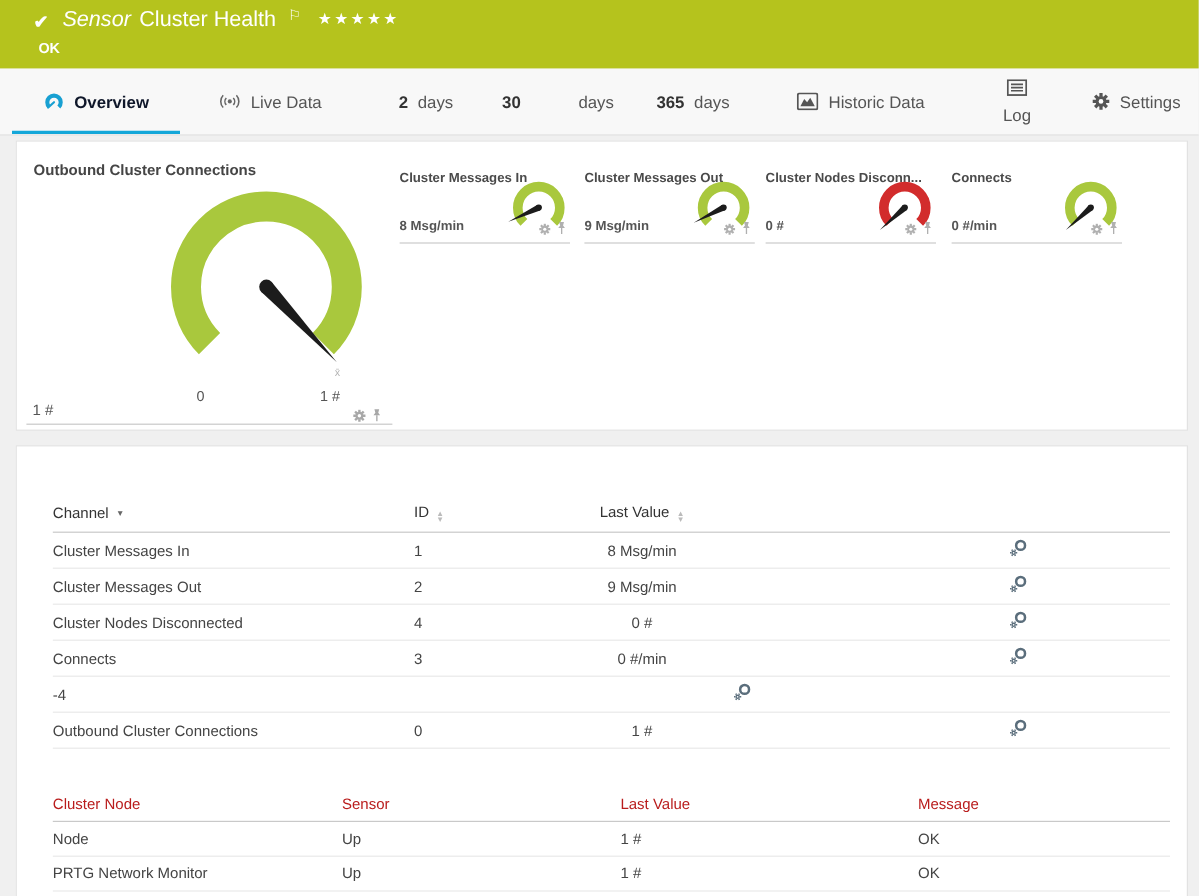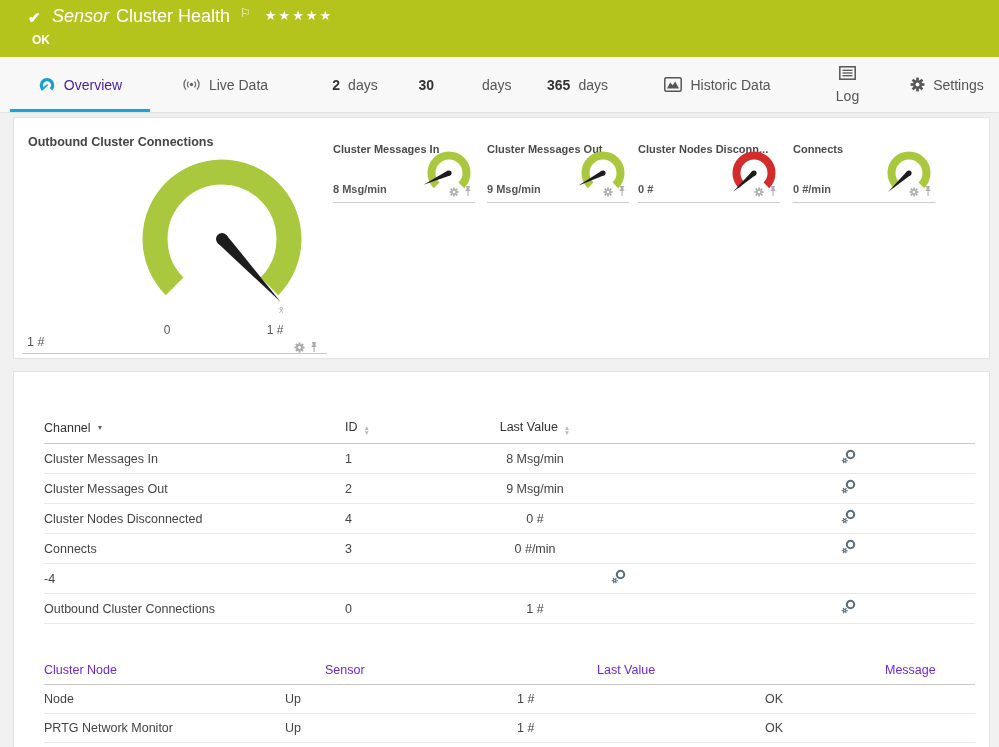--- a/index.html
+++ b/index.html
@@ -11,21 +11,21 @@
   .check-icon { position:absolute; left:28px; top:9px; font-size:15px; font-weight:bold; }
   .title-row { position:absolute; left:52px; top:6px; font-size:18px; white-space:nowrap; }
   .title-kind { font-style:italic; margin-right:7px; }
   .flag-icon { font-size:12px; margin-left:10px; position:relative; top:-5px; opacity:.95; }
   .stars { font-size:13px; letter-spacing:2px; margin-left:14px; position:relative; top:-2px; }
   .sensor-status { position:absolute; left:32px; top:33px; font-size:12px; font-weight:bold; }
 
   
   .tab-bar { height:56px; background:#f8f8f8; border-bottom:1px solid #e0e0e0; display:flex; padding-left:10px; }
   .tab { display:flex; align-items:center; justify-content:center; gap:8px; font-size:14px; color:#555; cursor:pointer; }
-  .tab.active { color:#4c1d95; font-weight:normal; box-shadow:inset 0 -3px 0 #14a7d9; }
+  .tab.active { color:#0f172a; font-weight:bold; box-shadow:inset 0 -3px 0 #14a7d9; }
   .tab-num { font-weight:bold; color:#333; }
   .tab-icon { display:inline-flex; align-items:center; }
 
   
   .main-area { padding:4px 9px 0 13px; }
   .card { background:#fff; border:1px solid #e2e2e2; width:977px; }
   .card1 { height:242px; position:relative; }
   .card2 { height:380px; position:relative; margin-top:12px; }
 
   
@@ -47,21 +47,21 @@
   .sw-gearpin { right:2px; bottom:1px; }
 
   
   .channel-table { margin:40px 14px 0 30px; }
   .c-row { display:grid; grid-template-columns:301px 115px 150px 230px 36px 1fr; align-items:center; height:30px; border-bottom:1px solid #e9e9e9; font-size:12.5px; color:#444; }
   .c-row.head { height:32px; border-bottom:1px solid #c9c9c9; color:#333; }
   .col-center { text-align:center; }
   .row-icon { display:inline-flex; }
   .node-table { margin:32px 14px 0 30px; }
   .n-row { display:grid; grid-template-columns:241px 232px 248px 1fr; align-items:center; height:29px; border-bottom:1px solid #e9e9e9; font-size:12.5px; color:#444; }
-  .n-row.head { border-bottom:1px solid #c9c9c9; color:#6d28d9;gap:40px; }
+  .n-row.head { border-bottom:1px solid #c9c9c9; color:#b91c1c; }
 
   .sort-desc { font-size:7px; color:#666; margin-left:6px; vertical-align:2px; }
   .sort-both { display:inline-flex; flex-direction:column; line-height:5px; font-size:6.5px; color:#bbb; margin-left:6px; vertical-align:1px; }
 </style>
 </head>
 <body>
 
 <div class="sensor-header">
   <span class="check-icon">✔</span>
   <div class="title-row">

